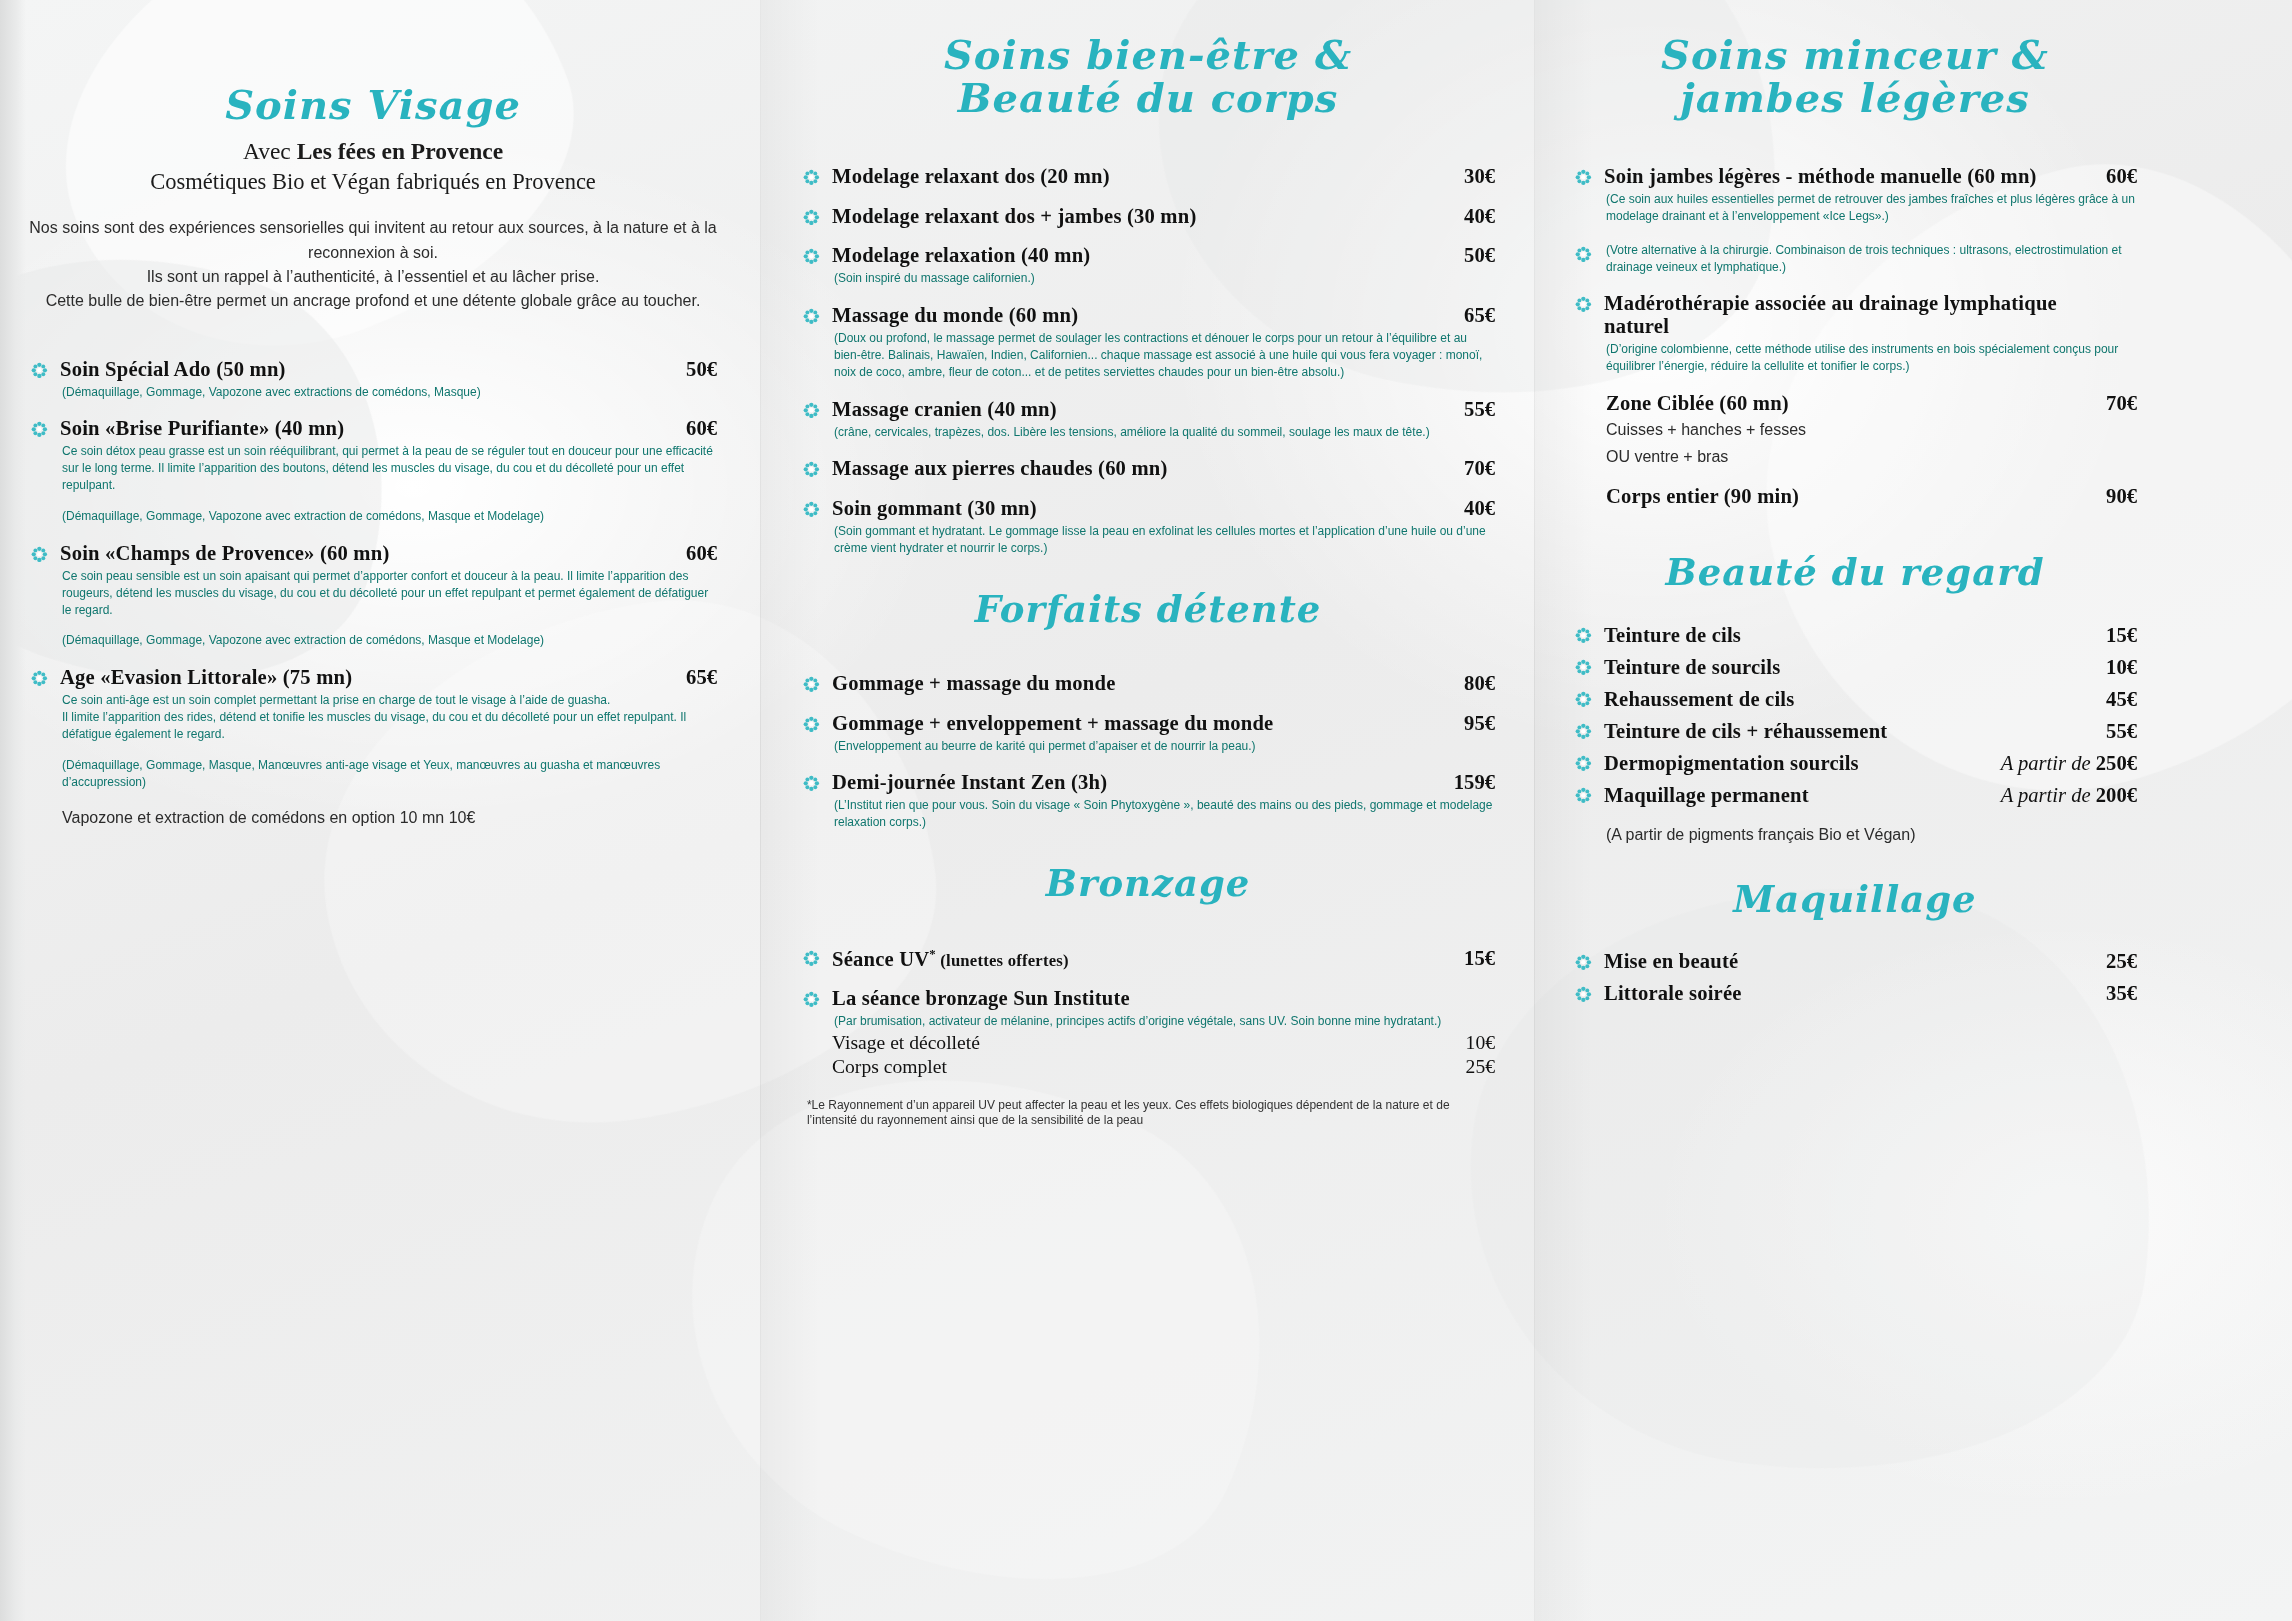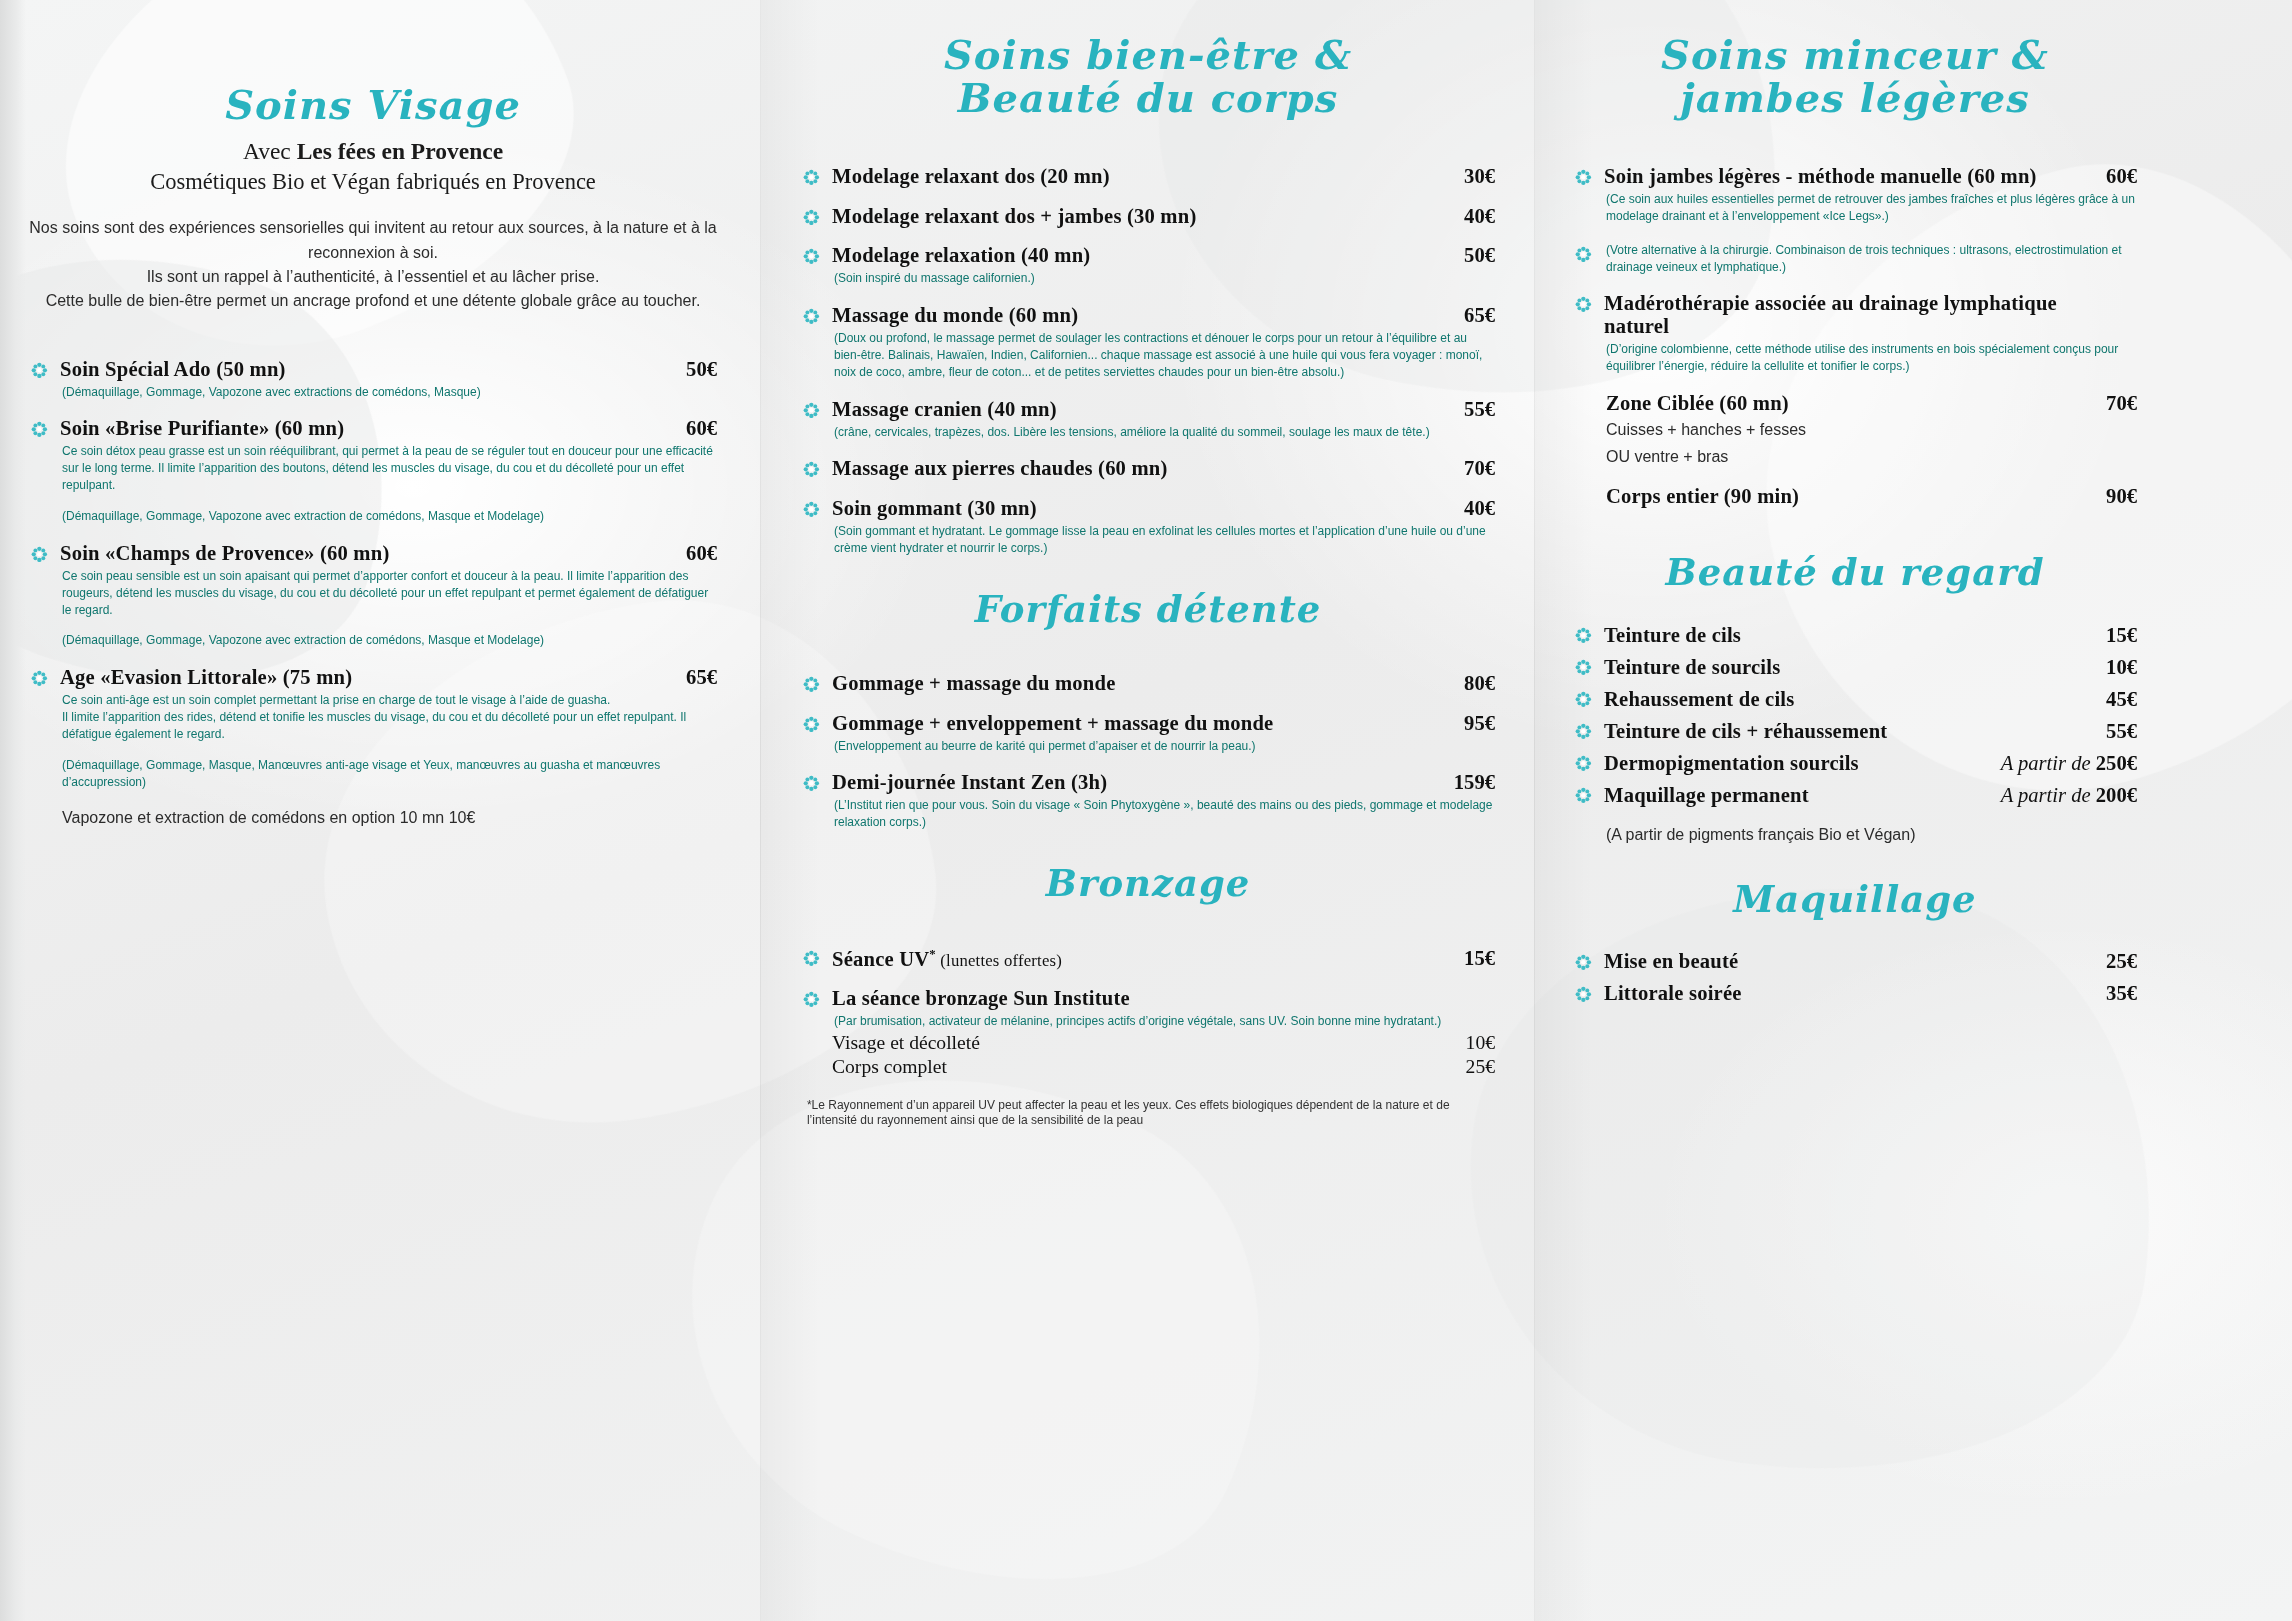--- a/index.html
+++ b/index.html
@@ -178,21 +178,21 @@
             <circle cx="4" cy="12" r="3.1"></circle>
             <circle cx="20" cy="12" r="3.1"></circle>
             <circle cx="6.3" cy="6.3" r="2.8"></circle>
             <circle cx="17.7" cy="6.3" r="2.8"></circle>
             <circle cx="6.3" cy="17.7" r="2.8"></circle>
             <circle cx="17.7" cy="17.7" r="2.8"></circle>
           </g>
           <circle cx="12" cy="12" r="3.2" fill="#ffffff"></circle>
         </svg>
       <div class="row">
-          <div class="title">Soin «Brise Purifiante» (60 mn)</div>
+          <div class="title">Soin «Brise Purifiante» (40 mn)</div>
           <div class="price">60€</div>
         </div>
       <div class="desc">Ce soin détox peau grasse est un soin rééquilibrant, qui permet à la peau de se réguler tout en douceur pour une efficacité sur le long terme. Il limite l’apparition des boutons, détend les muscles du visage, du cou et du décolleté pour un effet repulpant.</div>
       <div class="desc gap">(Démaquillage, Gommage, Vapozone avec extraction de comédons, Masque et Modelage)</div>
     </div>
 
     <div class="item">
       <svg class="flower" viewBox="0 0 24 24">
           <g fill="currentColor">
             <circle cx="12" cy="4" r="3.1"></circle>
@@ -469,21 +469,21 @@
             <circle cx="20" cy="12" r="3.1"></circle>
             <circle cx="6.3" cy="6.3" r="2.8"></circle>
             <circle cx="17.7" cy="6.3" r="2.8"></circle>
             <circle cx="6.3" cy="17.7" r="2.8"></circle>
             <circle cx="17.7" cy="17.7" r="2.8"></circle>
           </g>
           <circle cx="12" cy="12" r="3.2" fill="#ffffff"></circle>
         </svg>
       <div class="row">
         <div class="title">
-          <span>Séance UV</span><span class="sup">*</span><span style="font-weight:400;font-size:16.7px"> (lunettes offertes)</span>
+          <span>Séance UV</span><span class="sup">*</span><span style="font-weight:700;font-size:16.7px"> (lunettes offertes)</span>
         </div>
         <div class="price">15€</div>
       </div>
     </div>
 
     <div class="item">
       <svg class="flower" viewBox="0 0 24 24">
           <g fill="currentColor">
             <circle cx="12" cy="4" r="3.1"></circle>
             <circle cx="12" cy="20" r="3.1"></circle>

